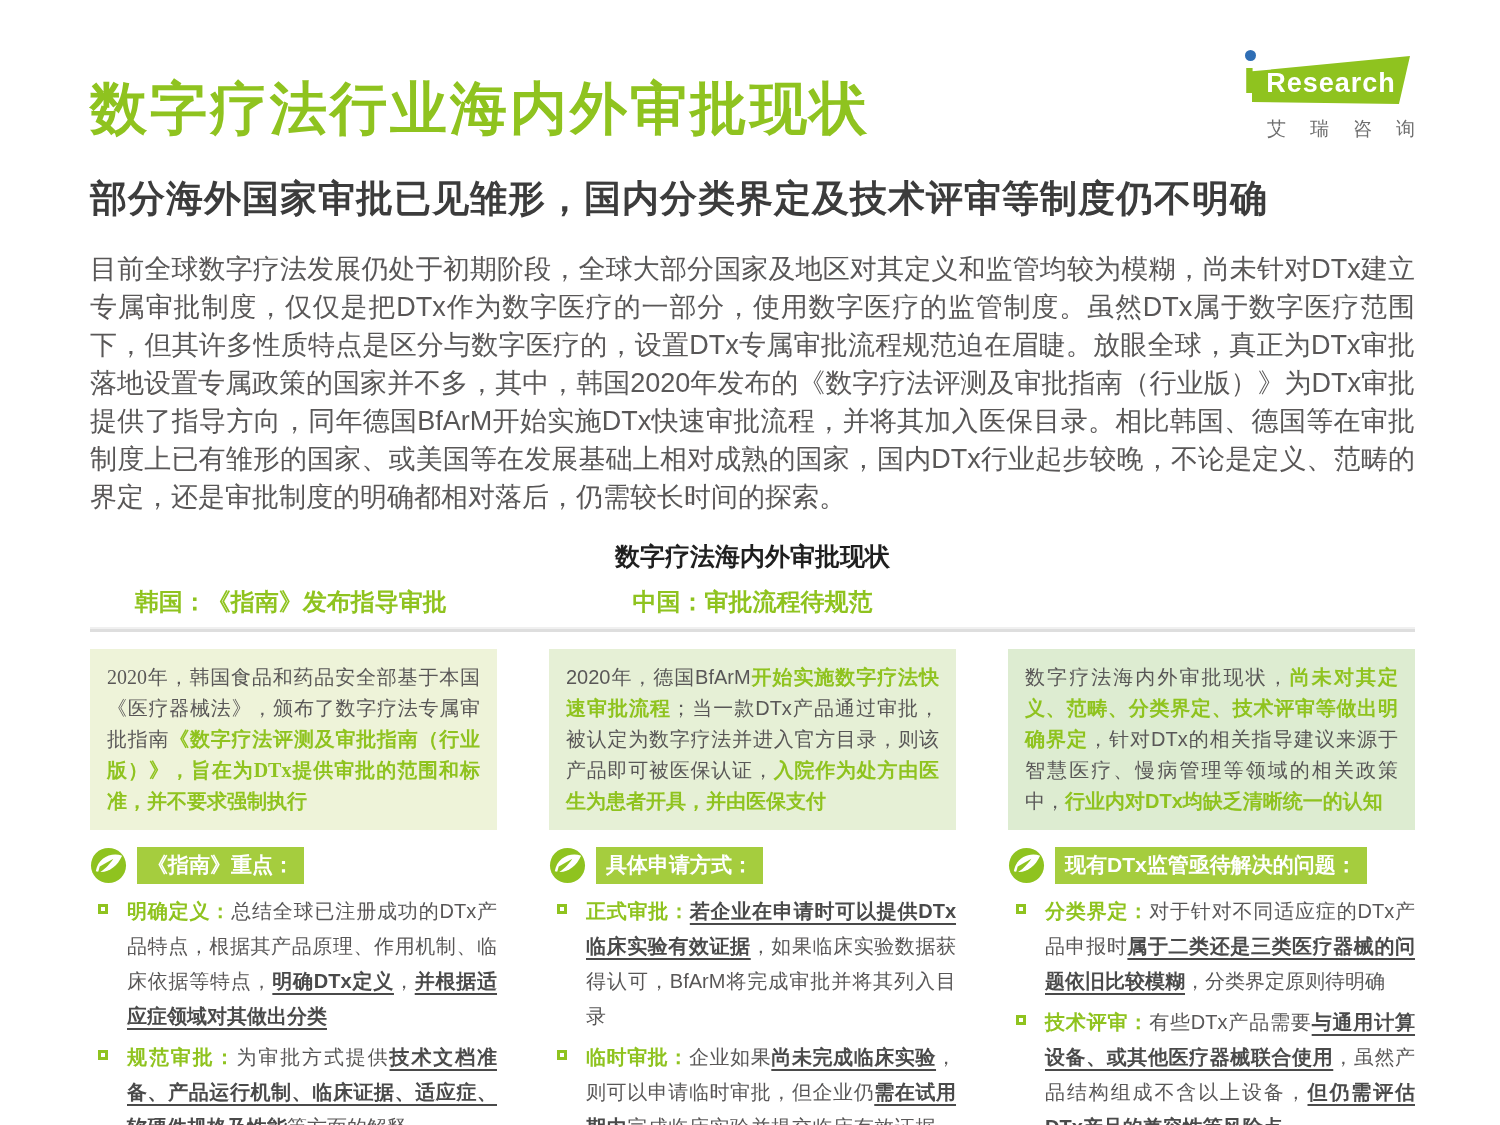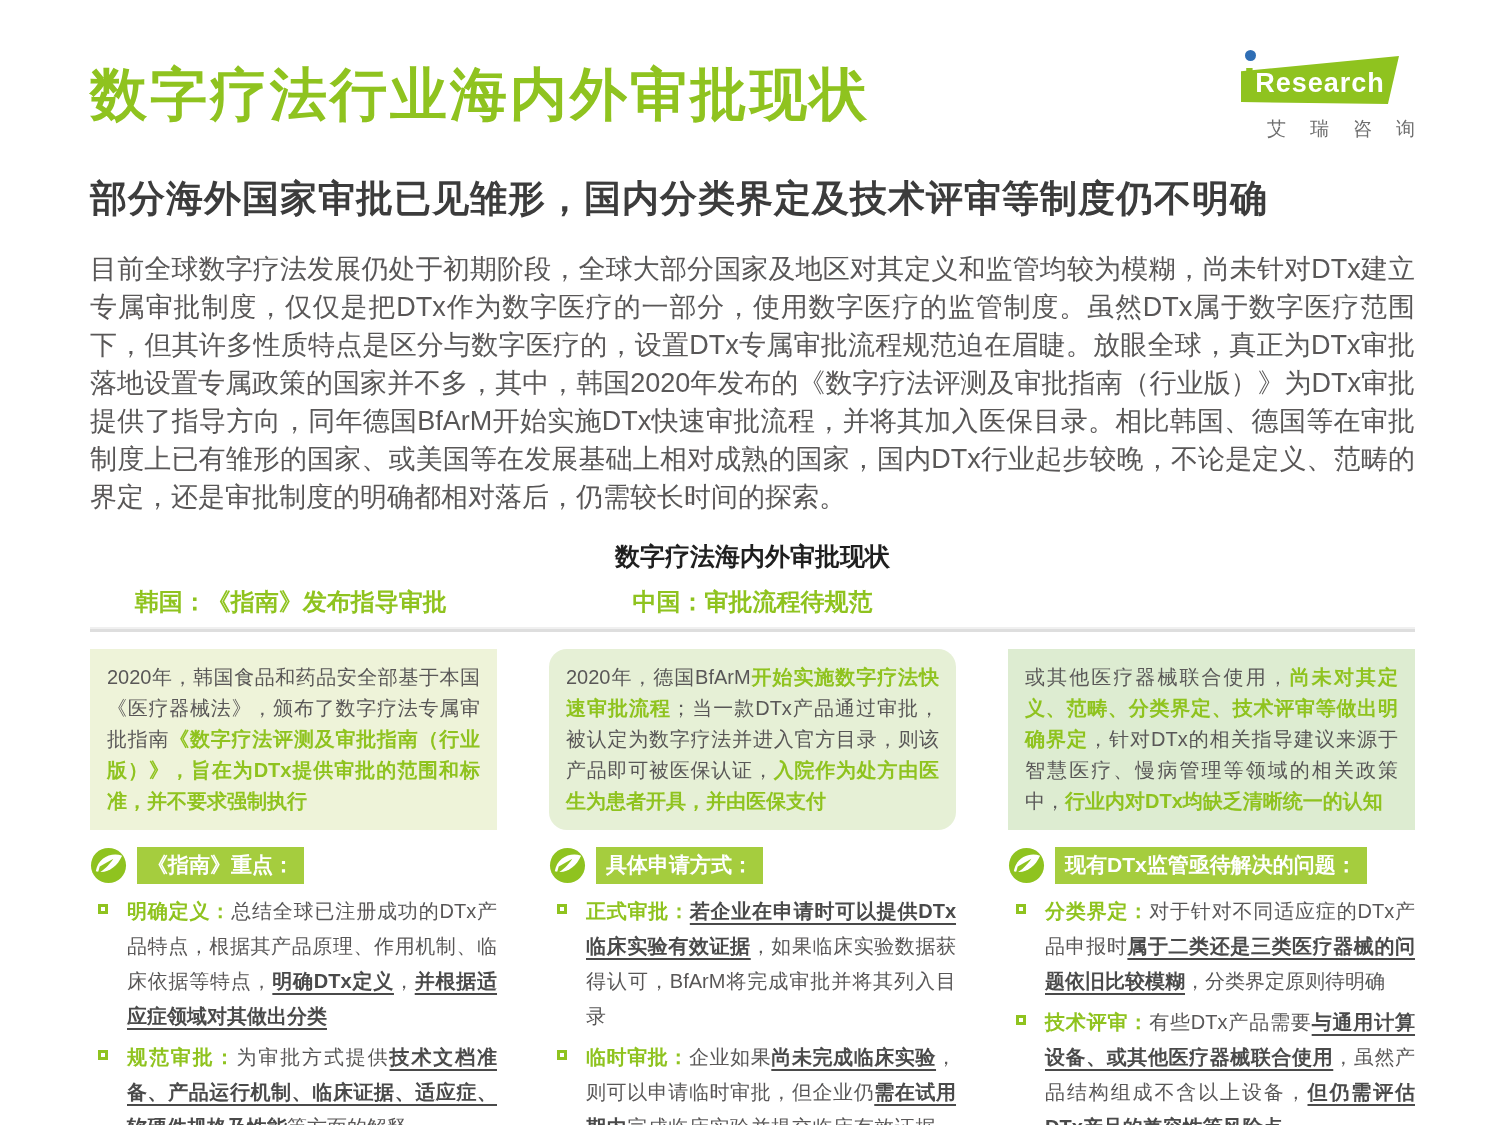--- a/index.html
+++ b/index.html
@@ -2,27 +2,27 @@
 <html style="--green: #8fc31f; --badge: #a5cd3e;"><head>
 <meta charset="utf-8">
 <style>
   :root { --green:#8fc31f; --badge:#a5cd3e; --body:#595757; --dark:#4a4a4a; }
   * { margin:0; padding:0; box-sizing:border-box; }
   body { background:#ffffff; font-family:"Liberation Sans","DejaVu Sans",sans-serif; }
   .page { position:relative; width:1500px; height:1125px; background:#fff; overflow:hidden;
           padding:0 85px 0 90px; }
 
   
-  .header-row { display:flex; justify-content:space-between; align-items:center; padding-top:46px;gap:24px; }
+  .header-row { display:flex; justify-content:space-between; align-items:flex-end; padding-top:46px;gap:24px; }
   .page-title { font-size:57px; font-weight:bold; color:var(--green); letter-spacing:3px; line-height:1.2; }
   .logo { margin-top:6px; width:190px; }
   .logo-top { position:relative; height:52px; }
   .logo-i { position:absolute; left:18px; top:2px; font-size:46px; font-weight:bold; color:var(--green); line-height:1; }
   .logo-i-dot { position:absolute; left:20px; top:-2px; width:11px; height:11px; border-radius:50%; background:#2f6eb5; }
-  .logo-shape { position:absolute; left:16px; top:4px; width:158px; height:48px; background:var(--green);
+  .logo-shape { position:absolute; left:27px; top:4px; width:158px; height:48px; background:var(--green);
                 clip-path:polygon(0 32%, 100% 0, 93% 100%, 0 96%); display:flex; align-items:center; justify-content:center; }
   .logo-shape span { color:#fff; font-weight:bold; font-size:27px; letter-spacing:1px; padding-top:6px; }
   .logo-cn { margin-top:12px; text-align:right; color:#6e6e6e; font-size:19px; letter-spacing:24px; margin-right:-24px; }
 
   .subtitle { margin-top:32px; font-size:37px; font-weight:800; color:#3c3c3c; letter-spacing:1px; }
 
   .intro { margin-top:26px; font-size:27px; line-height:38px; color:var(--body); text-align:justify; }
 
   .section-title { margin-top:24px; text-align:center; font-size:25px; font-weight:bold; color:#1f1f1f; }
 
@@ -80,21 +80,21 @@
   <div class="col-headers">
     <div class="col-header">韩国：《指南》发布指导审批</div>
     <div class="col-header">中国：审批流程待规范</div>
   </div>
 
   <div class="rule"></div>
 
   <div class="cols">
 
     <div class="column">
-      <div class="infobox" style="background: rgb(238, 243, 217);"><span class="seg-n">2020年，韩国食品和药品安全部基于本国《医疗器械法》，颁布了数字疗法专属审批指南</span><span class="seg-g">《数字疗法评测及审批指南（行业版）》，旨在为DTx提供审批的范围和标准，并不要求强制执行</span></div>
+      <div class="infobox" style="background: rgb(238, 243, 217); font-family: Liberation Serif, serif;"><span class="seg-n">2020年，韩国食品和药品安全部基于本国《医疗器械法》，颁布了数字疗法专属审批指南</span><span class="seg-g">《数字疗法评测及审批指南（行业版）》，旨在为DTx提供审批的范围和标准，并不要求强制执行</span></div>
       <div class="subhead">
         <svg class="leaf-icon" viewBox="0 0 38 38">
           <circle cx="19" cy="19" r="18" fill="#8fc31f"></circle>
           <path d="M6 25 C8 11 22 5 33 9 C28 20 18 28 6 25 Z" fill="#ffffff"></path>
           <path d="M8 27 C14 24 20 18 24 12 L10 20 Z" fill="#8fc31f"></path>
         </svg>
         <span class="badge">《指南》重点：</span>
       </div>
       <div class="bullets">
         <div class="bullet">
@@ -102,21 +102,21 @@
           <span class="blabel">明确定义：</span><span><span class="seg-n">总结全球已注册成功的DTx产品特点，根据其产品原理、作用机制、临床依据等特点，</span><span class="seg-u">明确DTx定义</span><span class="seg-n">，</span><span class="seg-u">并根据适应症领域对其做出分类</span></span>
         </div>
         <div class="bullet">
           <span class="marker"></span>
           <span class="blabel">规范审批：</span><span><span class="seg-n">为审批方式提供</span><span class="seg-u">技术文档准备、产品运行机制、临床证据、适应症、软硬件规格及性能</span><span class="seg-n">等方面的解释</span></span>
         </div>
       </div>
     </div>
 
     <div class="column">
-      <div class="infobox" style="background: rgb(230, 240, 214); border-radius: 18px;"><span class="seg-n">2020年，德国BfArM</span><span class="seg-g">开始实施数字疗法快速审批流程</span><span class="seg-n">；当一款DTx产品通过审批，被认定为数字疗法并进入官方目录，则该产品即可被医保认证，</span><span class="seg-g">入院作为处方由医生为患者开具，并由医保支付</span></div>
+      <div class="infobox" style="background: rgb(230, 240, 214);"><span class="seg-n">2020年，德国BfArM</span><span class="seg-g">开始实施数字疗法快速审批流程</span><span class="seg-n">；当一款DTx产品通过审批，被认定为数字疗法并进入官方目录，则该产品即可被医保认证，</span><span class="seg-g">入院作为处方由医生为患者开具，并由医保支付</span></div>
       <div class="subhead">
         <svg class="leaf-icon" viewBox="0 0 38 38">
           <circle cx="19" cy="19" r="18" fill="#8fc31f"></circle>
           <path d="M6 25 C8 11 22 5 33 9 C28 20 18 28 6 25 Z" fill="#ffffff"></path>
           <path d="M8 27 C14 24 20 18 24 12 L10 20 Z" fill="#8fc31f"></path>
         </svg>
         <span class="badge">具体申请方式：</span>
       </div>
       <div class="bullets">
         <div class="bullet">
@@ -124,21 +124,21 @@
           <span class="blabel">正式审批：</span><span><span class="seg-u">若企业在申请时可以提供DTx临床实验有效证据</span><span class="seg-n">，如果临床实验数据获得认可，BfArM将完成审批并将其列入目录</span></span>
         </div>
         <div class="bullet">
           <span class="marker"></span>
           <span class="blabel">临时审批：</span><span><span class="seg-n">企业如果</span><span class="seg-u">尚未完成临床实验</span><span class="seg-n">，则可以申请临时审批，但企业仍</span><span class="seg-u">需在试用期内</span><span class="seg-n">完成临床实验并提交临床有效证据，</span><span class="seg-u">临时审批获得的医保支付金额大多低于正式审批</span></span>
         </div>
       </div>
     </div>
 
     <div class="column">
-      <div class="infobox" style="background: rgb(221, 236, 209);"><span class="seg-n">或其他医疗器械联合使用，</span><span class="seg-g">尚未对其定义、范畴、分类界定、技术评审等做出明确界定</span><span class="seg-n">，针对DTx的相关指导建议来源于智慧医疗、慢病管理等领域的相关政策中，</span><span class="seg-g">行业内对DTx均缺乏清晰统一的认知</span></div>
+      <div class="infobox" style="background: rgb(221, 236, 209);"><span class="seg-n">数字疗法海内外审批现状，</span><span class="seg-g">尚未对其定义、范畴、分类界定、技术评审等做出明确界定</span><span class="seg-n">，针对DTx的相关指导建议来源于智慧医疗、慢病管理等领域的相关政策中，</span><span class="seg-g">行业内对DTx均缺乏清晰统一的认知</span></div>
       <div class="subhead">
         <svg class="leaf-icon" viewBox="0 0 38 38">
           <circle cx="19" cy="19" r="18" fill="#8fc31f"></circle>
           <path d="M6 25 C8 11 22 5 33 9 C28 20 18 28 6 25 Z" fill="#ffffff"></path>
           <path d="M8 27 C14 24 20 18 24 12 L10 20 Z" fill="#8fc31f"></path>
         </svg>
         <span class="badge">现有DTx监管亟待解决的问题：</span>
       </div>
       <div class="bullets">
         <div class="bullet">

